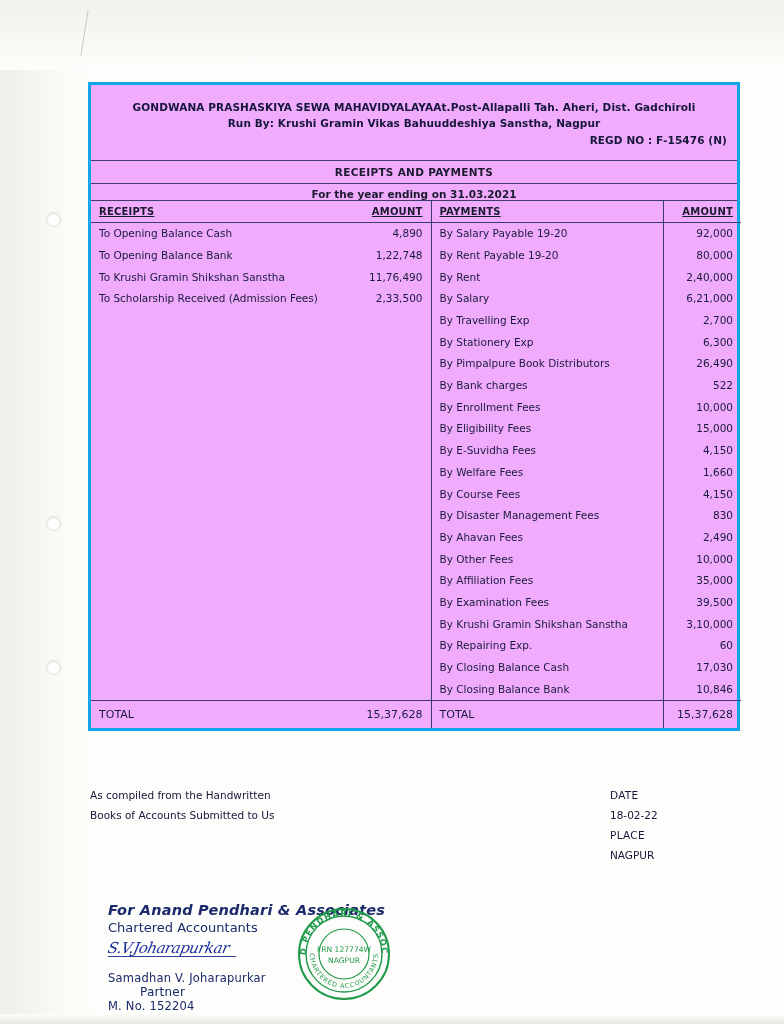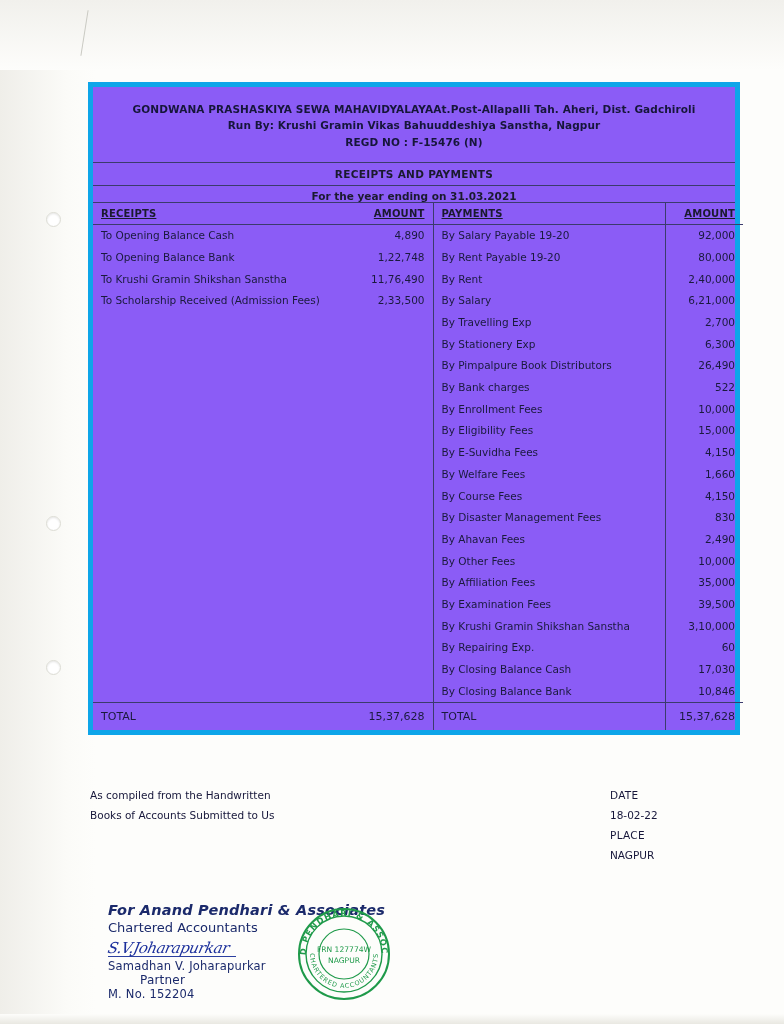--- a/index.html
+++ b/index.html
@@ -49,38 +49,38 @@
     background: #c9c9c2;
     transform: rotate(9deg);
   }
 
   
   .doc {
     position: absolute;
     left: 88px;
     top: 82px;
     width: 652px;
-    border: 5px solid #0ea5e9;
+    border: 3px solid #0ea5e9;
     box-sizing: border-box;
-    background: #8b5cf6;
+    background: #f0abfc;
   }
   .hdr-block {
     border-bottom: 1px solid #3b3b6d;
     padding: 14px 10px 12px 10px;
     text-align: center;
   }
   .hdr-line {
     font-size: 10.5px;
     font-weight: bold;
     letter-spacing: 0.1px;
     line-height: 1.55;
     color: #16163a;
   }
   .hdr-line.l2 { font-weight: bold; text-align: center; }
-  .hdr-line.l3 { font-weight: bold; }
+  .hdr-line.l3 { font-weight: bold; text-align: right; }
 
   .title-row {
     border-bottom: 1px solid #3b3b6d;
     text-align: center;
     padding: 5px 0 5px 0;
     font-size: 10.5px;
     font-weight: bold;
     letter-spacing: 0.3px;
   }
   .subtitle-row {
@@ -186,21 +186,21 @@
     display: inline-block;
   }
   .sig-underline {
     width: 128px;
     height: 1px;
     background: #2b3fa0;
     margin-top: -1px;
   }
   .sig-name {
     font-size: 11.5px;
-    margin-top: 2px;
+    margin-top: 14px;
     color: #1b2a6b;
     letter-spacing: 0.2px;
   }
   .sig-role {
     font-size: 12px;
     color: #1b2a6b;
     letter-spacing: 0.2px;
     margin-left: 32px;
   }
   .sig-mno {

